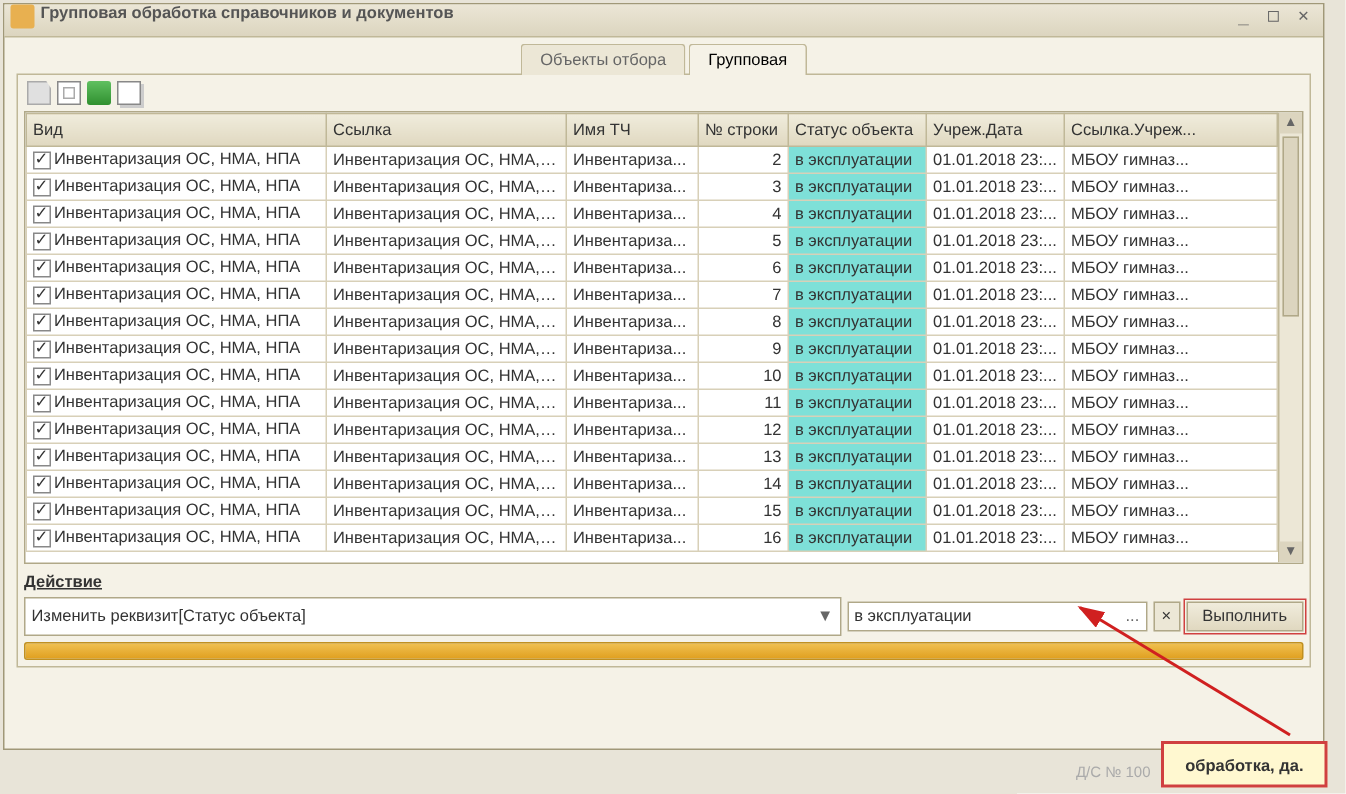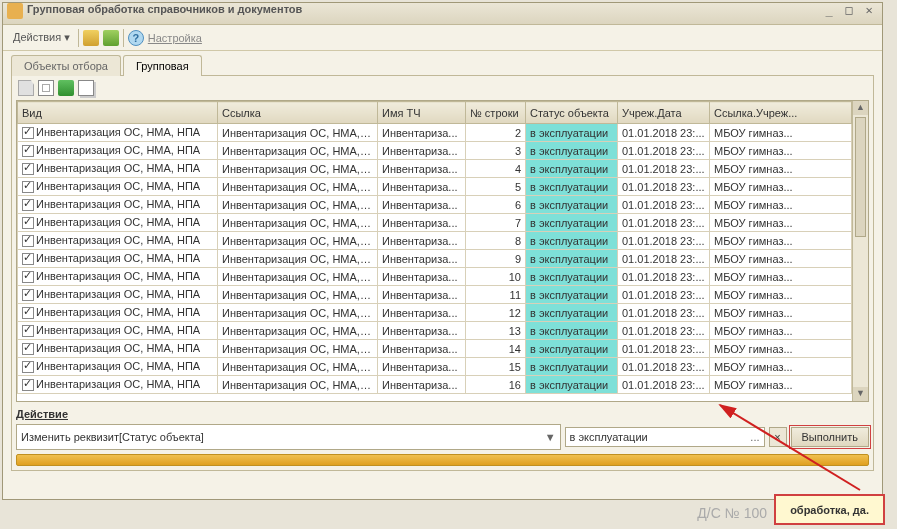--- a/index.html
+++ b/index.html
@@ -11,21 +11,21 @@
   .titlebar .winbtn { width: 18px; height: 16px; text-align: center; line-height: 14px; color: #666; cursor: pointer; font-family: monospace; font-size: 12px; margin-left: 2px; }
   .toolbar { height: 26px; display: flex; align-items: center; padding: 0 6px; gap: 4px; border-bottom: 1px solid #d0c8a8; background: #f5f2e7; }
   .toolbar .actions-btn { color: #555; cursor: pointer; padding: 2px 4px; }
   .toolbar .tbicon { width: 16px; height: 16px; display: inline-block; border-radius: 2px; cursor: pointer; }
   .tbicon.i1 { background: linear-gradient(#f0d060,#d0a030); }
   .tbicon.i2 { background: linear-gradient(#a0d060,#60a030); }
   .tbicon.i3 { background: #b0d8f0; border-radius: 50%; border: 1px solid #5090c0; line-height: 14px; text-align: center; color: #3070a0; font-weight: bold; }
   .toolbar .settings-link { color: #888; cursor: pointer; text-decoration: underline; }
   .toolbar .sep { width: 1px; height: 18px; background: #c0b898; }
   .content { padding: 4px 8px 8px 8px; }
-  .tabs { display: flex; gap: 2px; margin-bottom: 0; }
+  .tabs { display: flex; gap: 2px; margin-bottom: 0; justify-content: center; }
   .tab { padding: 4px 12px; background: #ece7d6; border: 1px solid #c0b898; border-bottom: none; border-radius: 3px 3px 0 0; cursor: pointer; color: #666; }
   .tab.active { background: #f5f2e7; color: #000; position: relative; z-index: 2; }
   .panel { border: 1px solid #c0b898; background: #f5f2e7; padding: 4px; margin-top: -1px; }
   .panel-toolbar { height: 20px; display: flex; align-items: center; gap: 4px; padding: 0 2px 4px 2px; }
   .panel-toolbar .ptbicon { width: 16px; height: 16px; display: inline-block; cursor: pointer; }
   .ptbicon.p1 { background: #e0e0e0; clip-path: polygon(20% 0, 80% 0, 100% 30%, 100% 100%, 0 100%, 0 0); border: 1px solid #aaa; }
   .ptbicon.p2 { background: #fff; border: 1px solid #888; position: relative; }
   .ptbicon.p2::after { content: ""; position: absolute; inset: 3px; border: 1px solid #aaa; }
   .ptbicon.p3 { background: linear-gradient(#60c060,#309030); border-radius: 2px; }
   .ptbicon.p4 { background: #fff; border: 1px solid #888; box-shadow: 2px 2px 0 #ccc; }
@@ -45,43 +45,34 @@
   .action-row { display: flex; gap: 4px; align-items: center; }
   .action-select { flex: 1; height: 20px; border: 1px solid #b0a888; background: #fff; display: flex; align-items: center; padding: 12px 4px; color: #333; cursor: pointer; }
   .action-select .arrow { margin-left: auto; color: #666; }
   .value-input { width: 200px; height: 20px; border: 1px solid #b0a888; background: #fff; display: flex; align-items: center; padding: 0 4px; color: #333; }
   .value-input .dots { margin-left: auto; cursor: pointer; color: #666; }
   .xbtn { width: 18px; height: 20px; border: 1px solid #b0a888; background: #ece7d6; text-align: center; line-height: 18px; cursor: pointer; color: #333; }
   .exec-btn { height: 20px; padding: 0 10px; border: 1px solid #b0a888; background: linear-gradient(#f0ecdc,#e0d8c0); cursor: pointer; color: #333; outline: 1px solid #d04040; outline-offset: 1px; }
   .progress { margin-top: 4px; height: 12px; background: linear-gradient(#f0c050,#e0a020); border: 1px solid #c09020; border-radius: 2px; }
   .hint-box { position: absolute; right: 12px; bottom: 4px; background: #fff8d0; border: 2px solid #d04040; padding: 6px 14px; font-weight: bold; color: #333; font-size: 13px; }
   .arrow-svg { position: absolute; pointer-events: none; }
-  .bottom-status { position: absolute; right: 130px; bottom: 8px; color: #aaa; font-size: 14px; }
+  .bottom-status { position: absolute; right: 130px; bottom: 8px; color: #aaa; font-size: 10px; }
 </style>
 </head>
 <body>
 
 <div class="window">
   <div class="titlebar">
     <span class="icon"></span>
     <span class="title">Групповая обработка справочников и документов</span>
     <span class="winbtn">_</span>
     <span class="winbtn">□</span>
     <span class="winbtn">✕</span>
   </div>
 
-  <div class="toolbar">
-    <span class="actions-btn">Действия ▾</span>
-    <span class="sep"></span>
-    <span class="tbicon i1"></span>
-    <span class="tbicon i2"></span>
-    <span class="sep"></span>
-    <span class="tbicon i3">?</span>
-    <span class="settings-link">Настройка</span>
-  </div>
 
   <div class="content">
     <div class="tabs">
       <div class="tab">Объекты отбора</div>
       <div class="tab active">Групповая</div>
     </div>
 
     <div class="panel">
       <div class="panel-toolbar">
         <span class="ptbicon p1"></span>

